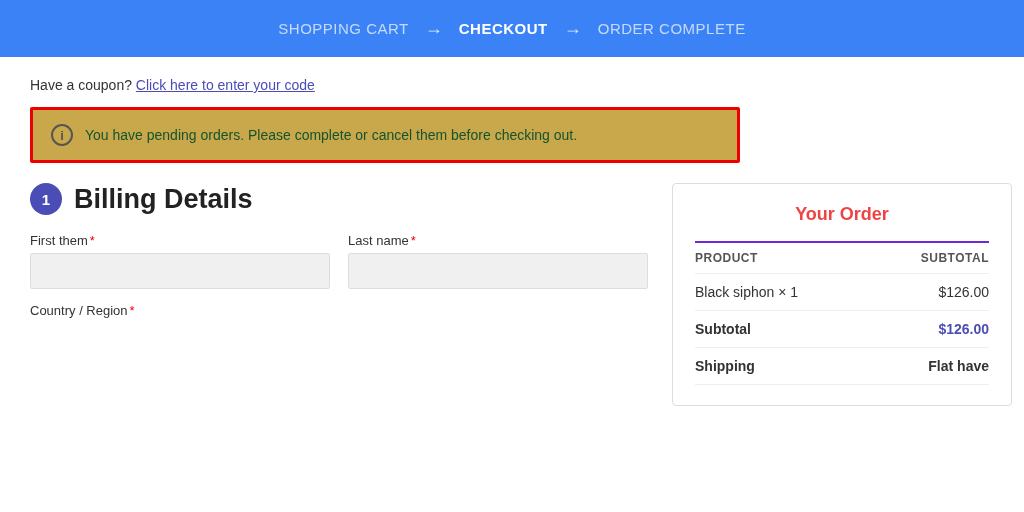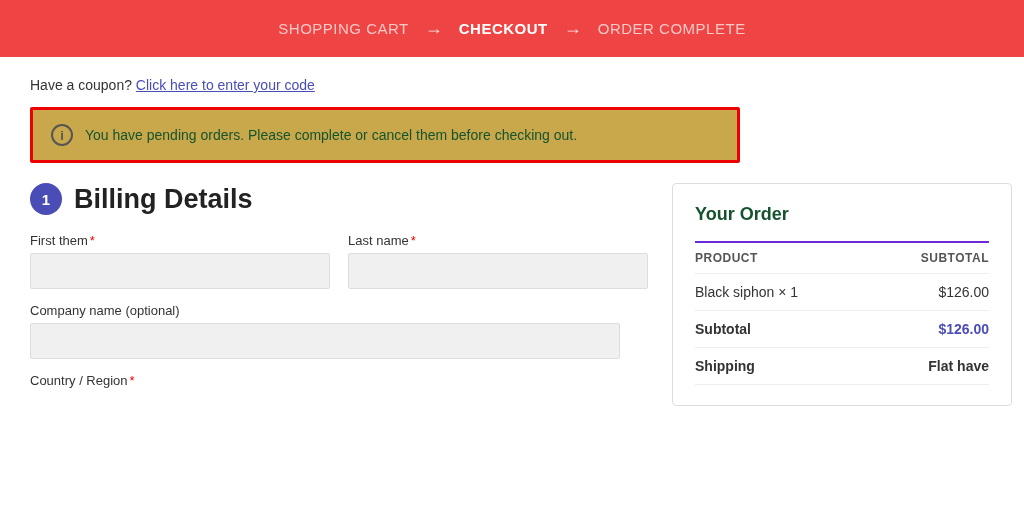--- a/index.html
+++ b/index.html
@@ -8,21 +8,21 @@
       font-size: 14px;
       background: #fff;
       color: #333;
       width: 1024px;
       height: 512px;
       overflow: hidden;
     }
 
     
     .progress-bar {
-      background: #ef4444;
+      background: #3b82f6;
       padding: 18px 0;
       display: flex;
       align-items: center;
       justify-content: center;
       gap: 16px;
     }
     .progress-step {
       font-size: 15px;
       color: rgba(255,255,255,0.7);
       font-weight: 500;
@@ -163,22 +163,23 @@
       width: 340px;
       border: 1px solid #ddd;
       border-radius: 4px;
       padding: 20px 22px;
       background: #fff;
       height: fit-content;
     }
     .order-title {
       font-size: 18px;
       font-weight: 700;
-      color: #14532d;
+      color: #ef4444;
       margin-bottom: 16px;
+      text-align: center;
     }
     .order-table {
       width: 100%;
       border-collapse: collapse;
     }
     .order-table th {
       font-size: 12px;
       font-weight: 700;
       color: #555;
       text-transform: uppercase;
@@ -247,24 +248,20 @@
           <input class="form-input" type="text" style="">
         </div>
         <div class="form-group">
           <label class="form-label">
             <span>Last name</span><span class="required-star">*</span>
           </label>
           <input class="form-input" type="text" style="">
         </div>
       </div>
 
-      <div class="form-group-full">
-        <label class="form-label">Company name (optional)</label>
-        <input class="form-input" type="text" style="max-width: 590px;">
-      </div>
 
       <div class="form-group-full">
         <label class="form-label">
           <span>Country / Region</span><span class="required-star">*</span>
         </label>
       </div>
     </div>
 
     <div class="order-summary">
       <div class="order-title">Your Order</div>

